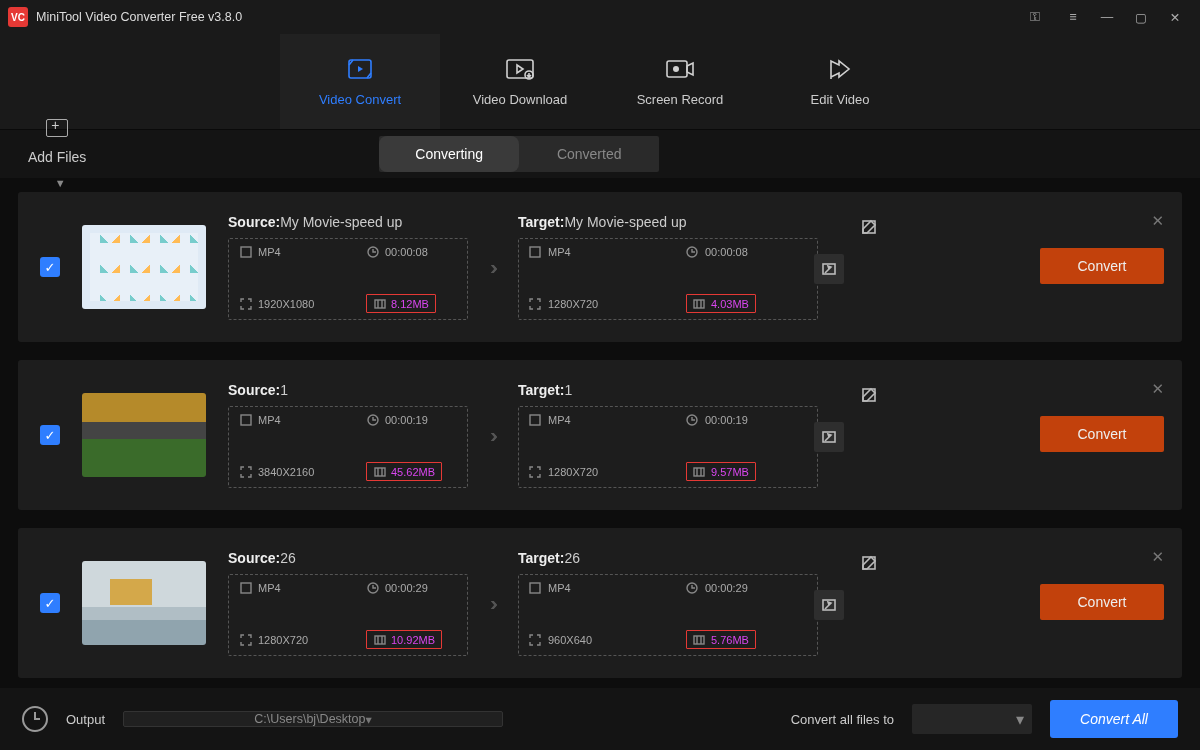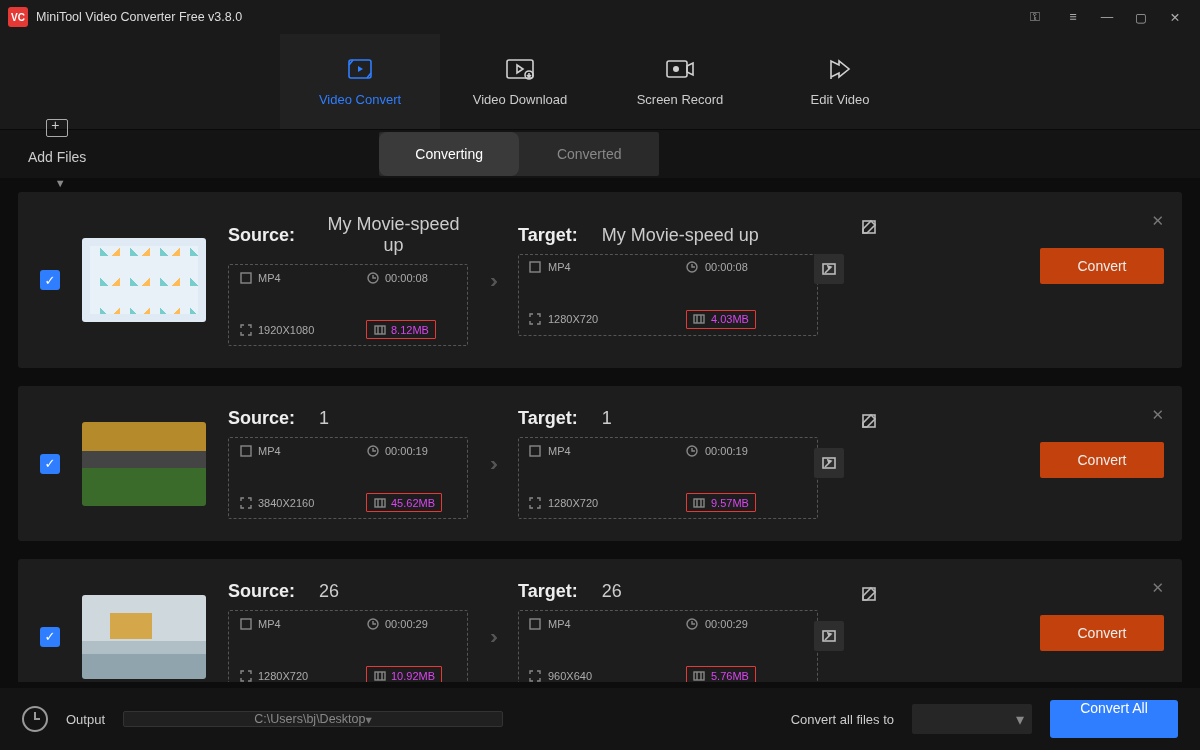--- a/index.html
+++ b/index.html
@@ -20,41 +20,41 @@
   .toptab.active .ticon svg { stroke:#2f7eff; }
   .toptab .ticon svg { stroke:#d0d0d0; stroke-width:1.6; fill:none; }
 
   
   .toolbar { height:48px; background:#141414; display:flex; align-items:center; padding:0 28px; }
   .addfiles { display:flex; align-items:center; gap:12px; color:#ccc; font-size:14px;flex-direction:column; }
   .addfiles .plusbox { width:22px; height:18px; border:1.5px solid #aaa; border-radius:2px; position:relative; }
   .addfiles .plusbox::before { content:"+"; position:absolute; top:-3px; left:4px; font-size:14px; color:#ccc;}
   .addfiles .chev { color:#888; font-size:11px; margin-left:6px;}
   .segbtns { margin:0 auto; display:flex; background:#2a2a2a; border-radius:2px; overflow:hidden;}
-  .segbtn { width:140px; height:44px; display:flex; align-items:center; justify-content:center; font-size:14px; color:#888;border-radius:8px; }
+  .segbtn { width:140px; height:36px; display:flex; align-items:center; justify-content:center; font-size:14px; color:#888;border-radius:8px; }
   .segbtn.active { background:#3a3a3a; color:#fff; }
   .toolbar .right-spacer{ width:220px;}
 
   
   .list { padding: 14px 18px 0 18px; height: 504px; overflow:hidden; display:flex; flex-direction:column; gap:18px;}
   .card { background:#1d1d1d; border-radius:3px; padding: 22px 22px; display:flex; align-items:center; gap:22px; position:relative;}
   .chk { width:20px; height:20px; background:#2f7eff; border-radius:3px; display:flex; align-items:center; justify-content:center; color:#fff; font-size:13px; }
   .thumb { width:124px; height:84px; border-radius:3px; background:#888; flex-shrink:0; }
   .thumb.iso { background: linear-gradient(135deg,#dfeaf5 0%, #dfeaf5 100%); position:relative; overflow:hidden;}
   .thumb.iso::before{content:"";position:absolute;inset:8px;background:
      linear-gradient(45deg,#7cc 6px,transparent 6px) 10px 10px/30px 30px,
      linear-gradient(-45deg,#fb5 6px,transparent 6px) 30px 40px/30px 30px,
      #e8f0f8;}
   .thumb.road { background: linear-gradient(#b58a2a 0 35%, #444 35% 55%, #3a6b2a 55% 100%); }
   .thumb.snow { background: linear-gradient(#cfd8dc 0 55%, #b0bec5 55% 70%, #90a4ae 70% 100%); position:relative;}
   .thumb.snow::after{content:"";position:absolute;left:28px;top:18px;width:42px;height:26px;background:#d4a84a;}
 
   .srcblk, .tgtblk { display:flex; flex-direction:column; gap:8px; }
   .srcblk { width:240px;} .tgtblk{ width:300px;}
-  .lblrow { display:flex; align-items:center; gap:24px; font-size:18px; color:#eee;text-align:center;}
+  .lblrow { display:flex; align-items:center; gap:0; font-size:14px; color:#eee;text-align:center;}
   .lblrow .lab { font-weight:600; color:#eee;}
   .lblrow .txt { color:#ccc; }
   .infobox { border:1px dashed #555; border-radius:2px; padding:6px 10px; display:grid; grid-template-columns: 1fr 1fr; row-gap:10px; column-gap:8px; font-size:11px; color:#aaa;gap:36px;}
   .cell { display:flex; align-items:center; gap:6px; white-space:nowrap;}
   .sizechip { border:1.5px solid #e53935; padding:2px 6px; border-radius:1px; display:inline-flex; align-items:center; gap:5px; color:#d946ef;}
   .mini-ic { width:13px; height:13px; display:inline-flex; align-items:center; justify-content:center;}
   .mini-ic svg{stroke:#888;fill:none;stroke-width:1.4;}
 
   .arrows { color:#555; font-size:20px; letter-spacing:-6px; padding:0 4px 0 0;}
   .tgtactions { display:flex; align-items:center; gap:10px; position:absolute; left:836px; top:20px;}
@@ -68,21 +68,21 @@
   
   .bottom { height:62px; background:#141414; display:flex; align-items:center; padding:0 22px; gap:18px; position:absolute; bottom:0; left:0; right:0;}
   .clockic { width:26px;height:26px;border:2px solid #999;border-radius:50%;position:relative;}
   .clockic::before{content:"";position:absolute;left:10px;top:4px;width:2px;height:8px;background:#999;}
   .clockic::after{content:"";position:absolute;left:10px;top:10px;width:6px;height:2px;background:#999;}
   .outlbl{font-size:13px;color:#ccc;}
   .outpath { flex:0 0 380px; height:16px; background:#202020; border:1px solid #333; border-radius:2px; display:flex; align-items:center; padding:0 15px; color:#888; font-size:12.5px; justify-content:center;}
   .bottom .grow{flex:1;}
   .allto{font-size:13px;color:#ccc;}
   .alltosel{ width:120px;height:30px;background:#262626;border-radius:2px;display:flex;align-items:center;justify-content:flex-end;padding:0 8px;color:#888;}
-  .convertall{ width:128px;height:38px;background:#2f7eff;border-radius:3px;color:#fff;font-size:14px;display:flex;align-items:flex-start;justify-content:center;}
+  .convertall{ width:128px;height:38px;background:#2f7eff;border-radius:3px;color:#fff;font-size:14px;display:flex;align-items:center;justify-content:center;font-style:italic;}
 </style>
 </head>
 <body>
 
 <div class="titlebar">
   <div class="app-logo">VC</div>
   <span>MiniTool Video Converter Free v3.8.0</span>
   <div class="spacer"></div>
   <div class="winctl key-icon">⚿</div>
   <div class="winctl">≡</div>

